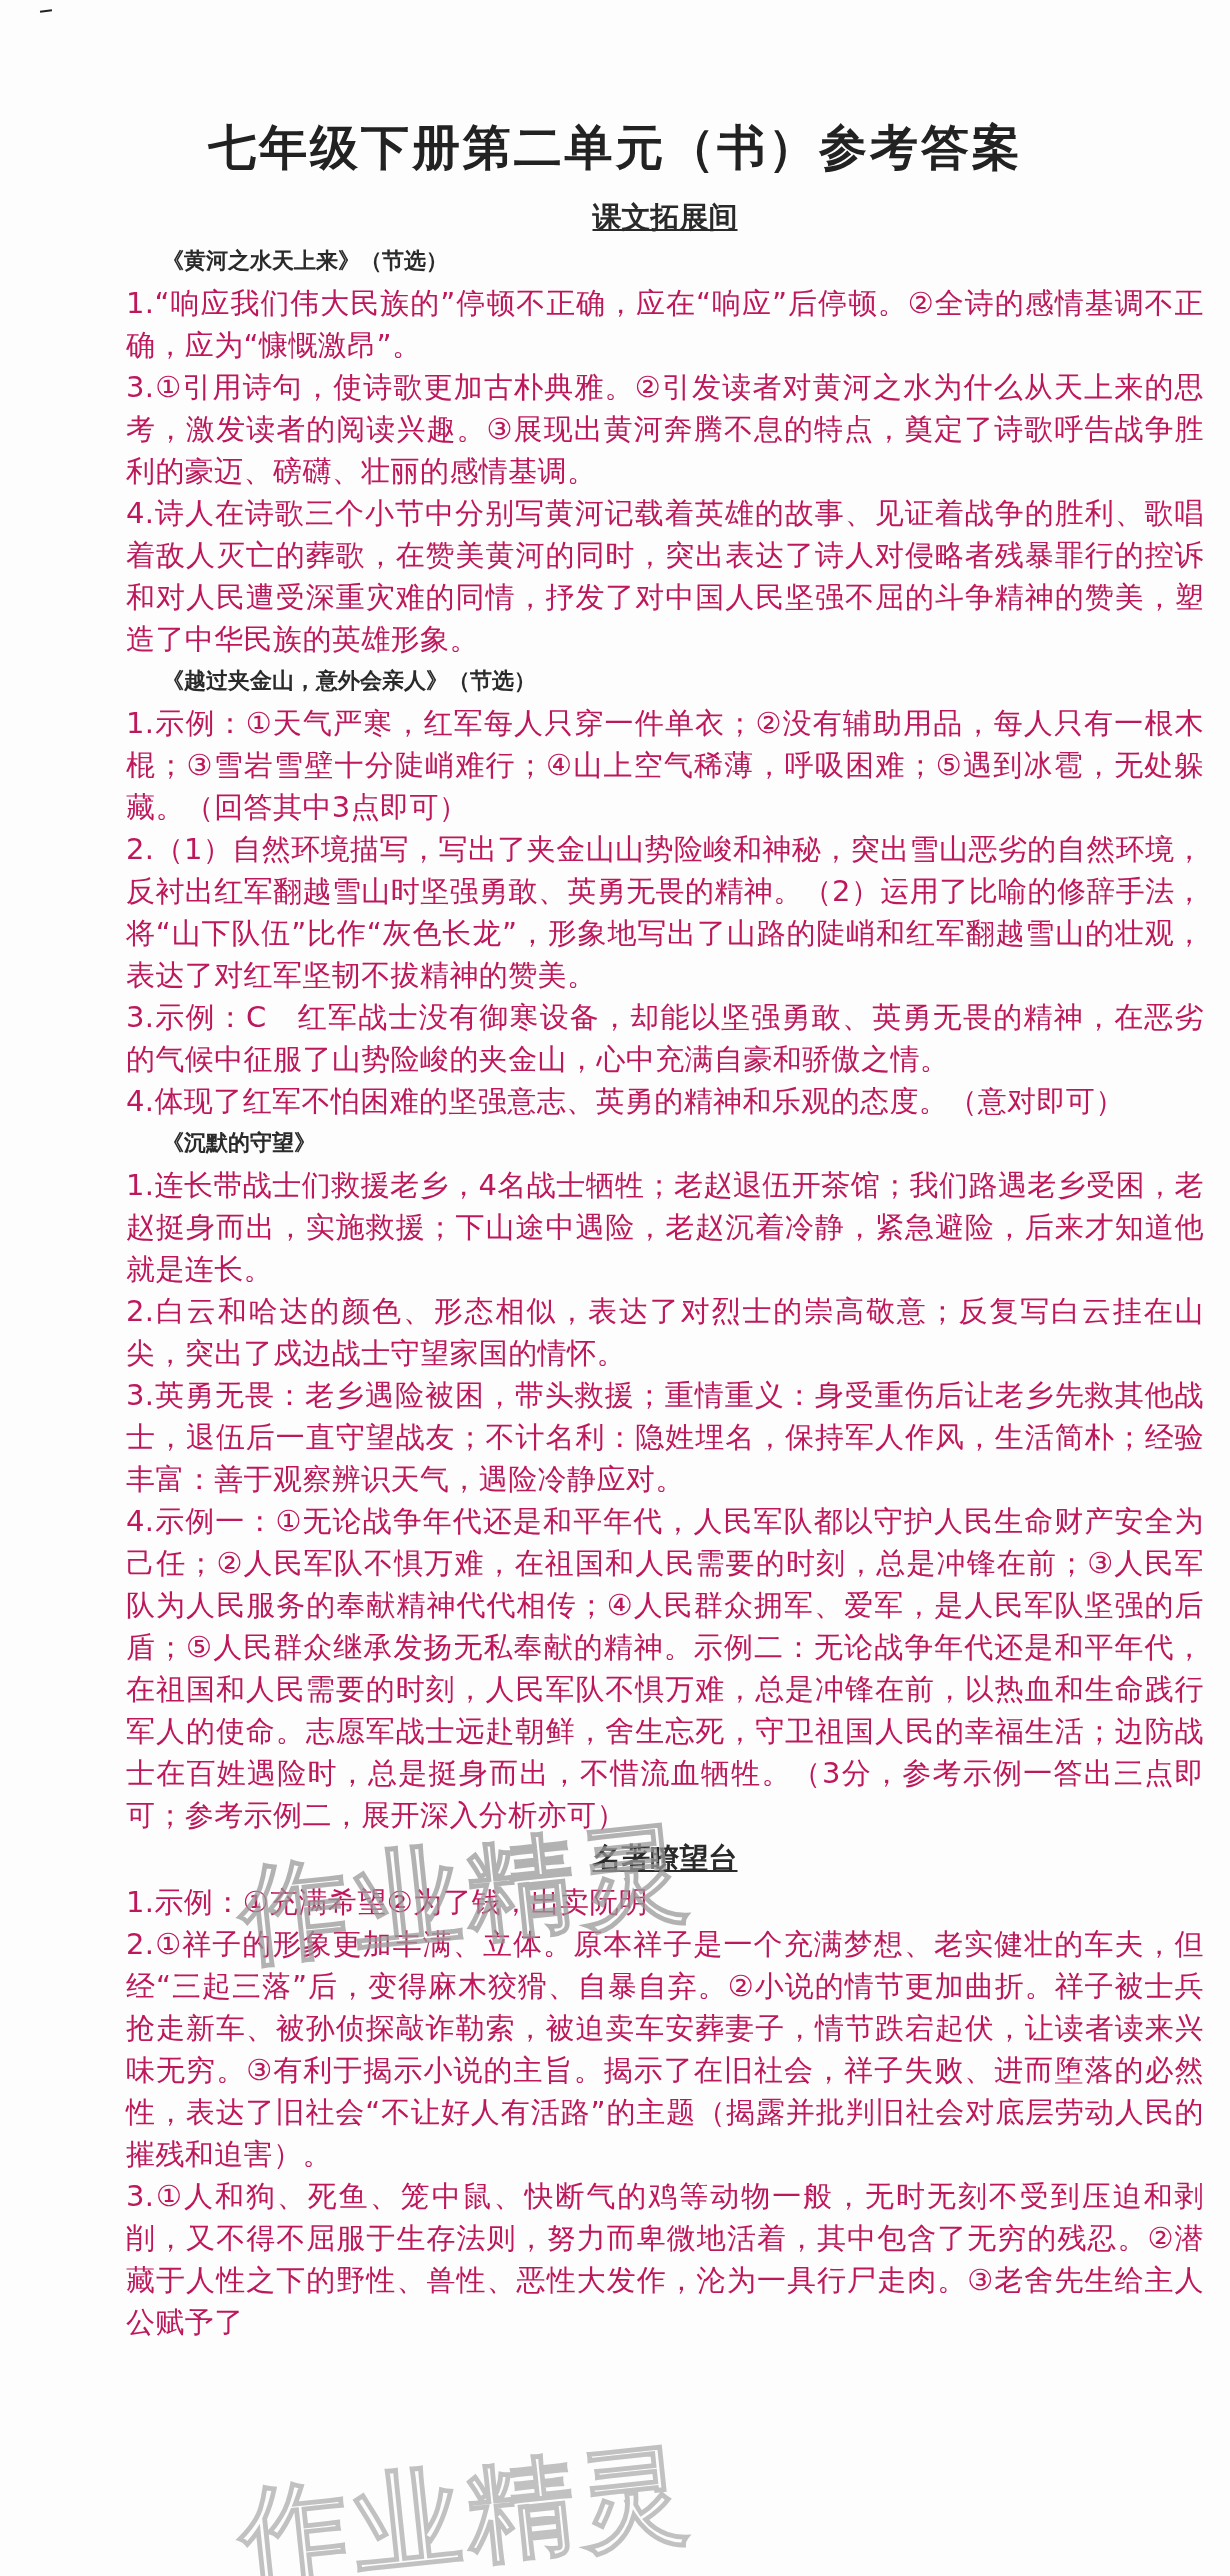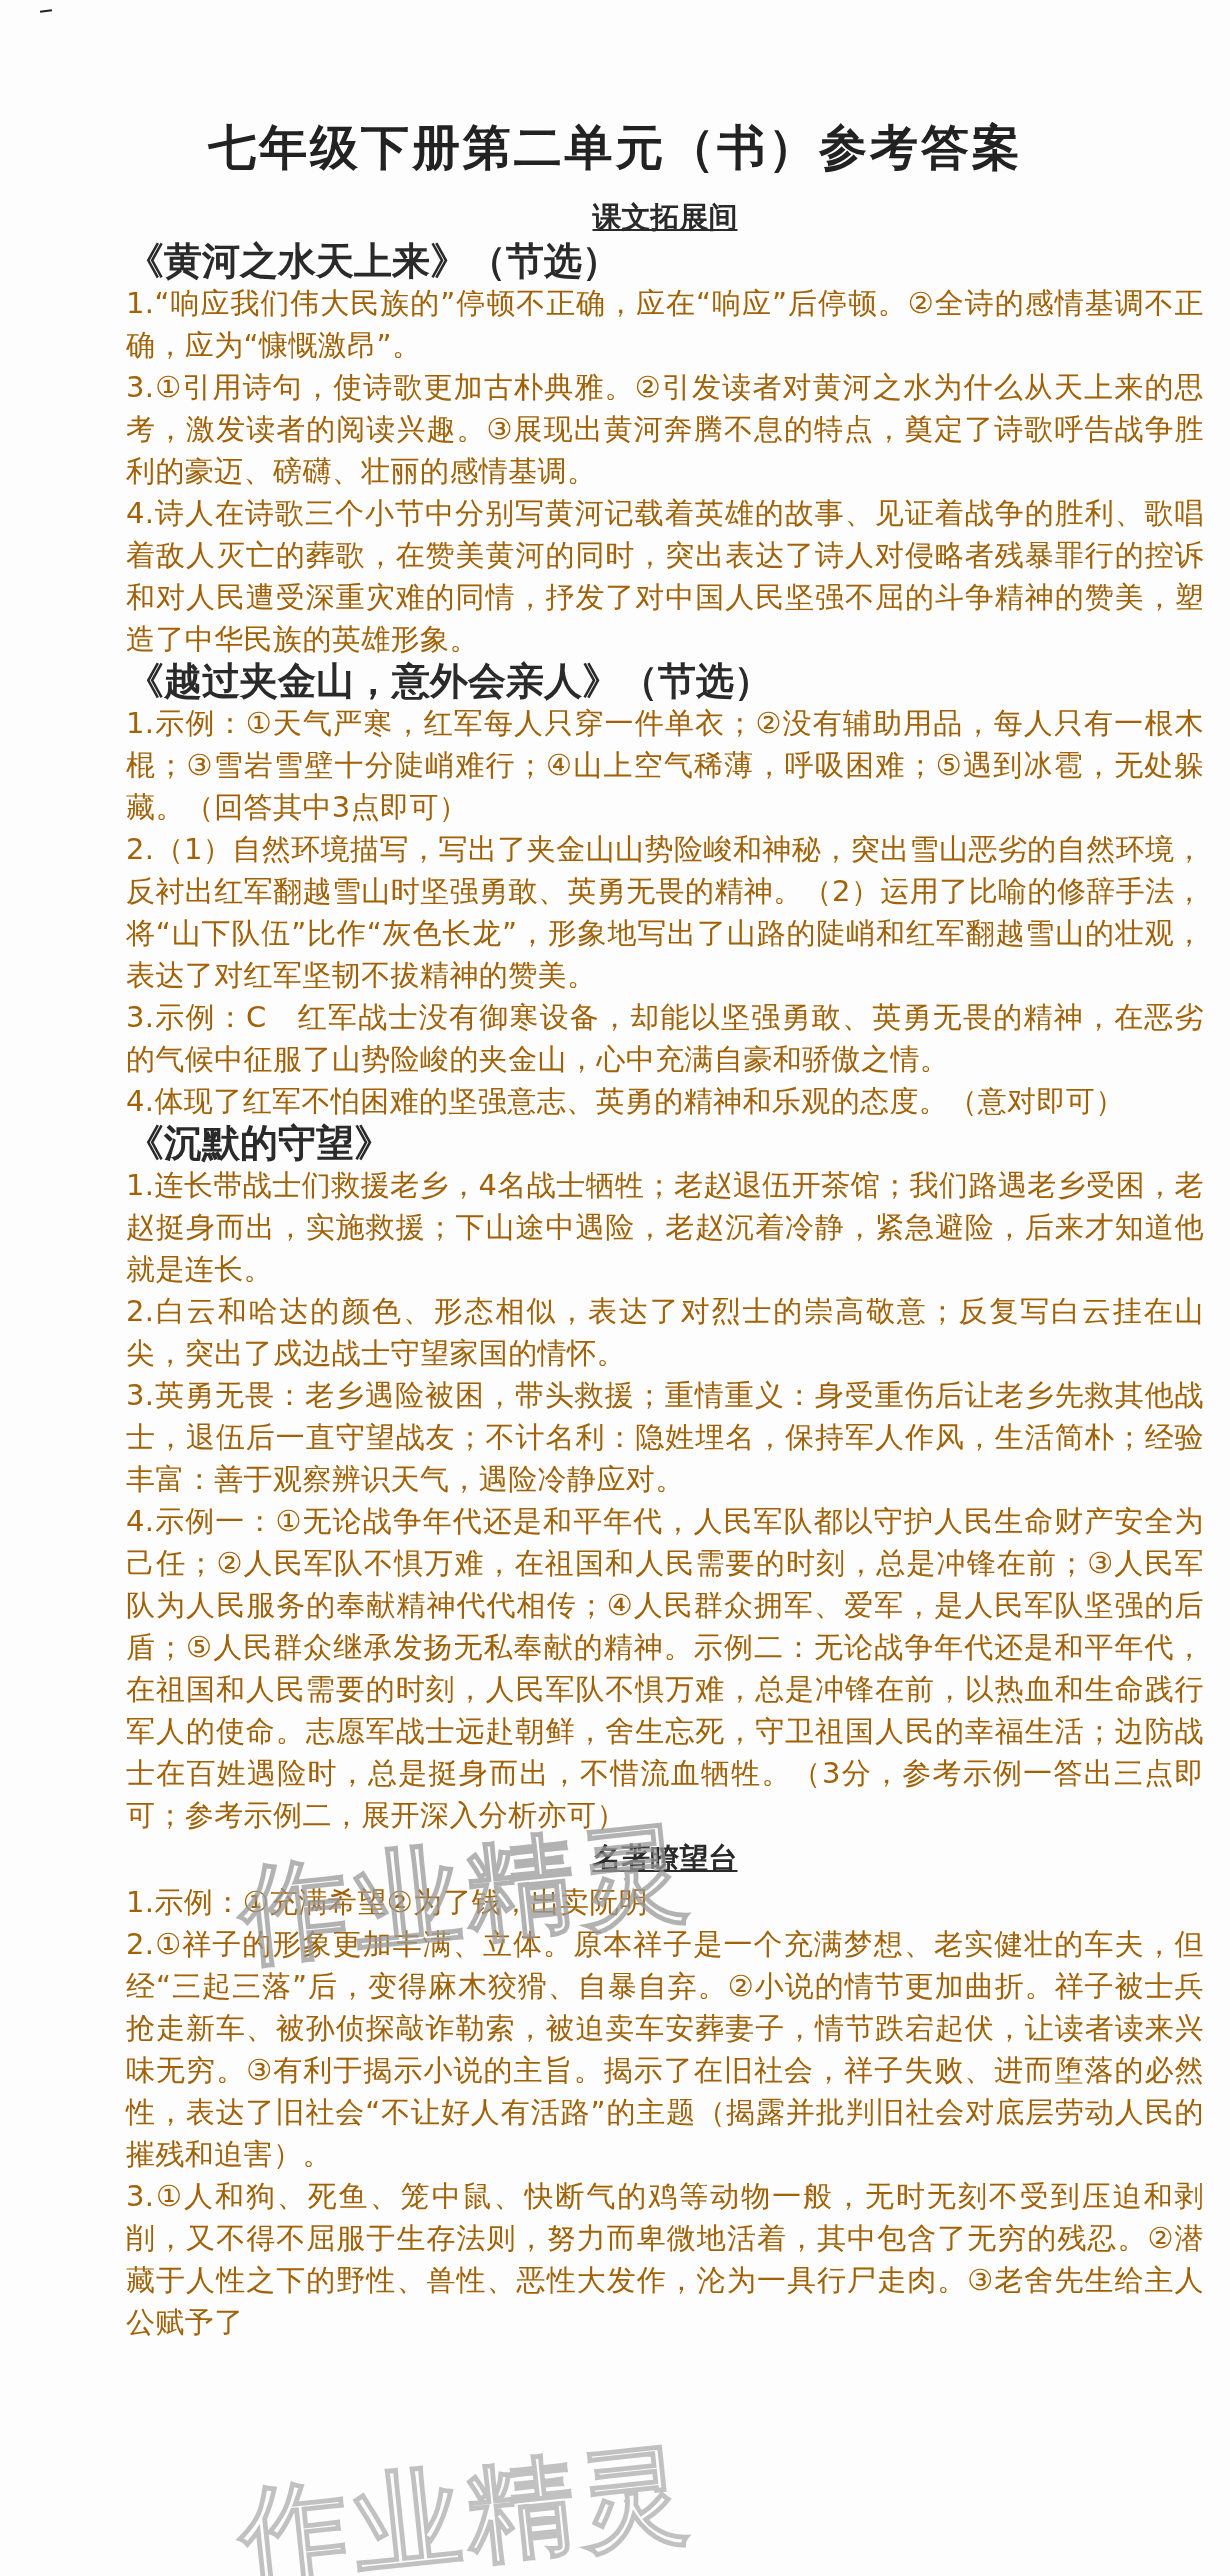--- a/index.html
+++ b/index.html
@@ -4,22 +4,22 @@
 <style>
   html, body { margin:0; padding:0; background:#fdfdfd; }
   body { width:1231px; height:2576px; position:relative; overflow:hidden;
          font-family:"DejaVu Sans", "Liberation Sans", sans-serif; color:#2a2a2a; }
   .page { position:absolute; left:0; top:0; width:1180px; height:2576px; }
   .corner-mark { position:absolute; left:40px; top:10px; width:11.6px; height:2.2px; background:#222; transform:rotate(-8deg); }
   .title { position:absolute; top:116px; left:0; width:1231px; text-align:center;
            font-size:48px; font-weight:bold; letter-spacing:2.9px; color:#222; font-family:"DejaVu Serif", serif; }
   .content { position:absolute; left:126px; top:195px; width:1078px; }
   .section-head { text-align:center; font-size:29px; font-weight:bold; height:45px; line-height:45px; color:#2a2a2a;text-decoration:underline; }
-  .article { font-size:38px; font-weight:bold; height:42px; line-height:42px; color:#2a2a2a; }
-  .para { font-size:29px; line-height:42px; text-align:justify; text-align-last:left; color:#a16207;
+  .article { font-size:22px; font-weight:bold; height:42px; line-height:42px; color:#2a2a2a;margin-left:36px; }
+  .para { font-size:29px; line-height:42px; text-align:justify; text-align-last:left; color:#be185d;
           margin:0; letter-spacing:0.4px; }
   .watermark { position:absolute; font-size:108px; color:transparent; -webkit-text-stroke:1.4px #9a9a9a;
                font-weight:bold; letter-spacing:5.8px; pointer-events:none; font-family:"DejaVu Sans", sans-serif; }
   .wm1 { left:239px; top:1821px; transform:rotate(-6deg); opacity:0.75; }
   .wm2 { left:239px; top:2443px; transform:rotate(-6deg); opacity:0.6; }
 </style>
 </head>
 <body>
 
 <div class="page">

